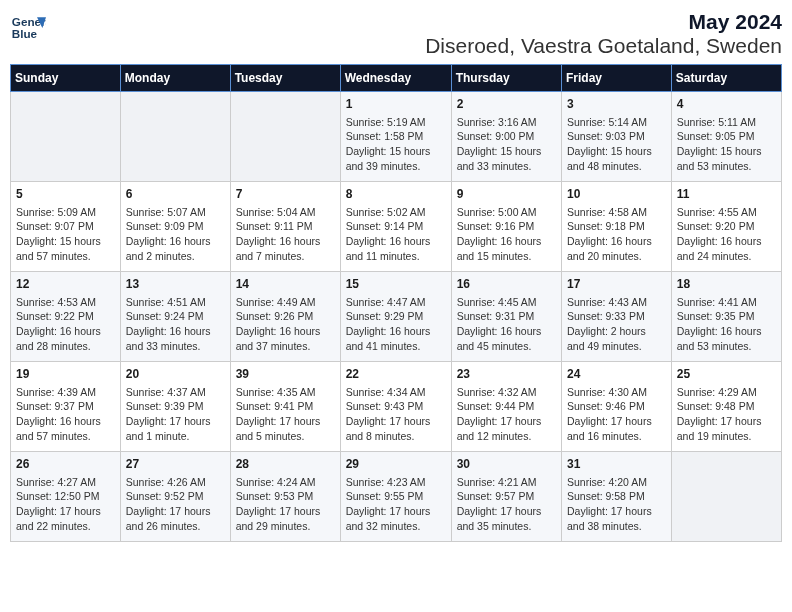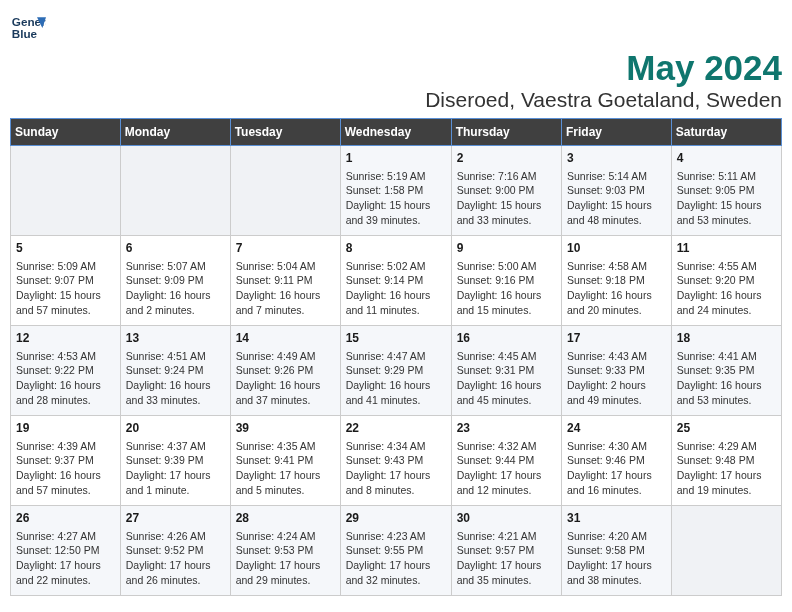--- a/index.html
+++ b/index.html
@@ -22,37 +22,36 @@
       gap: 4px;
     }
     .logo-icon {
       width: 36px;
       height: 36px;
     }
     .title-block {
       text-align: right;
     }
     .main-title {
-      font-size: 35px;
+      font-size: 21px;
       font-weight: bold;
-      color: #0f766e;
-      margin-top: 38px;
+      color: #0f172a;
     }
     .subtitle {
       font-size: 21px;
       color: #333;
       font-weight: normal;
     }
     .calendar {
       width: 100%;
       border-collapse: collapse;
       font-size: 11px;
     }
     .calendar thead tr {
-      background-color: #404040;
+      background-color: #0f172a;
       color: #fff;
     }
     .calendar thead th {
       padding: 6px 4px;
       text-align: left;
       font-size: 12px;
       font-weight: bold;
       border: 1px solid #5a8fd4;
     }
     .calendar tbody tr {
@@ -119,21 +118,21 @@
         <td class="empty-cell"></td>
         <td class="empty-cell"></td>
         <td>
           <span class="day-num">1</span>
           <div>Sunrise: 5:19 AM</div>
           <div>Sunset: 1:58 PM</div>
           <div>Daylight: 15 hours and 39 minutes.</div>
         </td>
         <td>
           <span class="day-num">2</span>
-          <div>Sunrise: 7:16 AM</div>
+          <div>Sunrise: 3:16 AM</div>
           <div>Sunset: 9:00 PM</div>
           <div>Daylight: 15 hours and 33 minutes.</div>
         </td>
         <td>
           <span class="day-num">3</span>
           <div>Sunrise: 5:14 AM</div>
           <div>Sunset: 9:03 PM</div>
           <div>Daylight: 15 hours and 48 minutes.</div>
         </td>
         <td>

